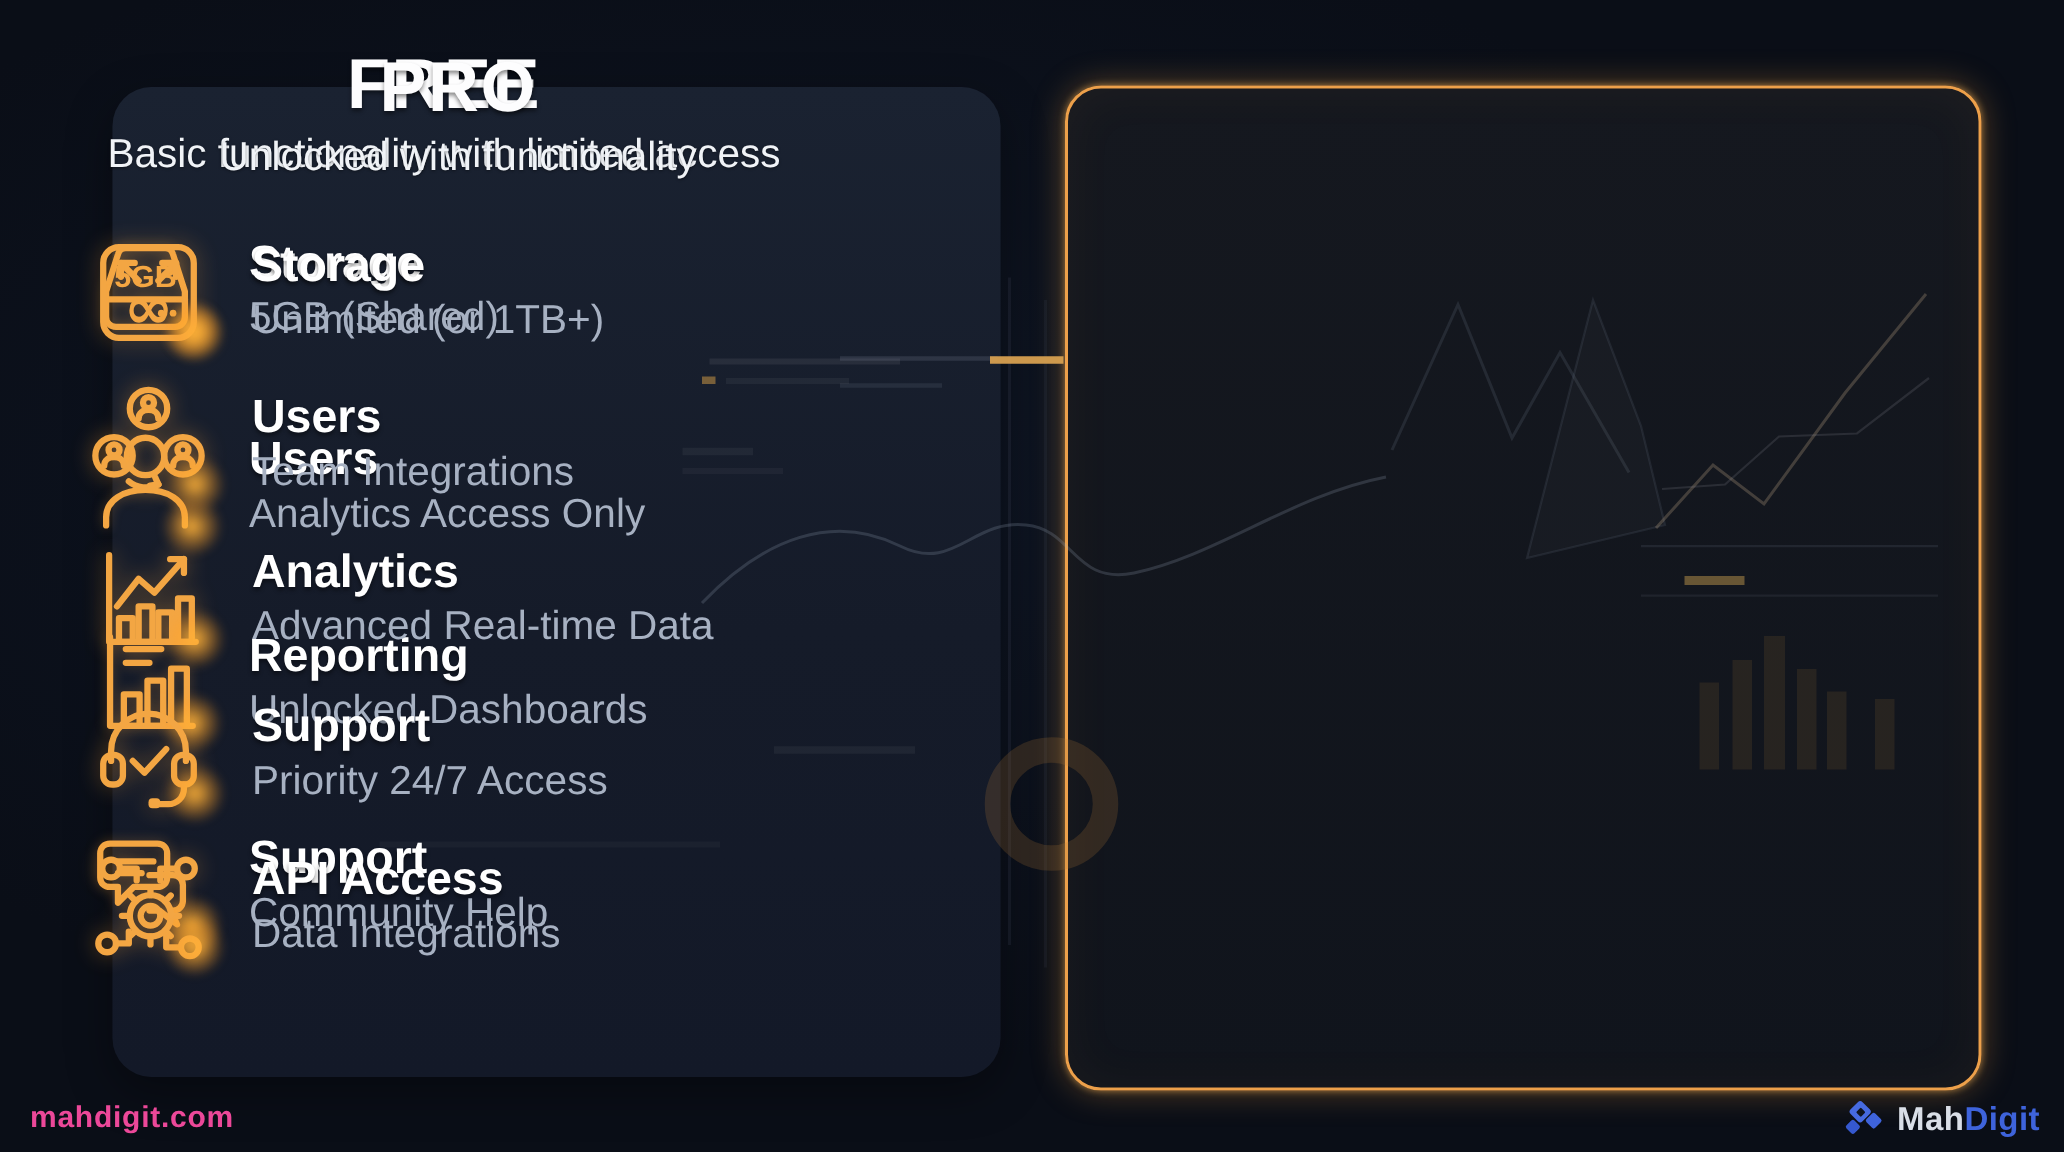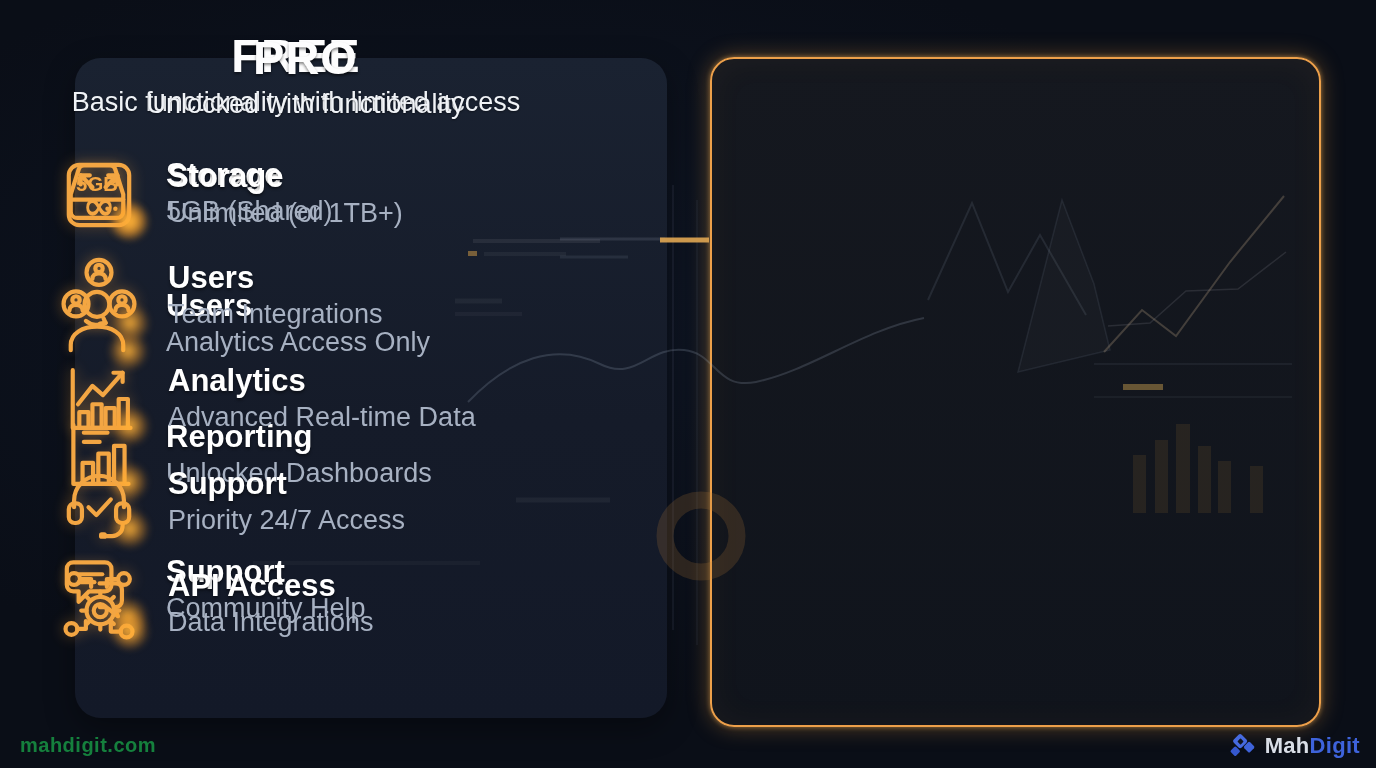--- a/index.html
+++ b/index.html
@@ -39,21 +39,21 @@
     text-shadow:0 2px 3px rgba(0,0,0,0.45);}
   .fvalue{color:#a7b1c2;font-size:27px;font-weight:400;line-height:1.25;margin-top:3px;}
 
   .panel-free .row-0{top:150px;} .panel-free .row-1{top:281px;}
   .panel-free .row-2{top:412px;} .panel-free .row-3{top:547px;}
   .panel-pro .row-0{top:150px;} .panel-pro .row-1{top:251px;}
   .panel-pro .row-2{top:354px;} .panel-pro .row-3{top:457px;}
   .panel-pro .row-4{top:559px;}
 
   .watermark{position:absolute;left:20px;top:734px;z-index:6;
-    color:#15803d;font-size:20px;font-weight:700;letter-spacing:0.5px;}
+    color:#ec4899;font-size:20px;font-weight:700;letter-spacing:0.5px;}
   .brand{position:absolute;right:16px;top:731px;z-index:6;display:flex;align-items:center;gap:8px;}
   .brand-text{font-size:22px;font-weight:700;letter-spacing:0.3px;}
   .brand-text .b1{color:#d9dee7;} .brand-text .b2{color:#3e63db;}
 
   .ic{stroke:#f3a643;stroke-width:3.2;fill:none;stroke-linecap:round;stroke-linejoin:round;}
   .icf{fill:#f3a643;stroke:none;}
 </style>
 </head>
 <body>
 

